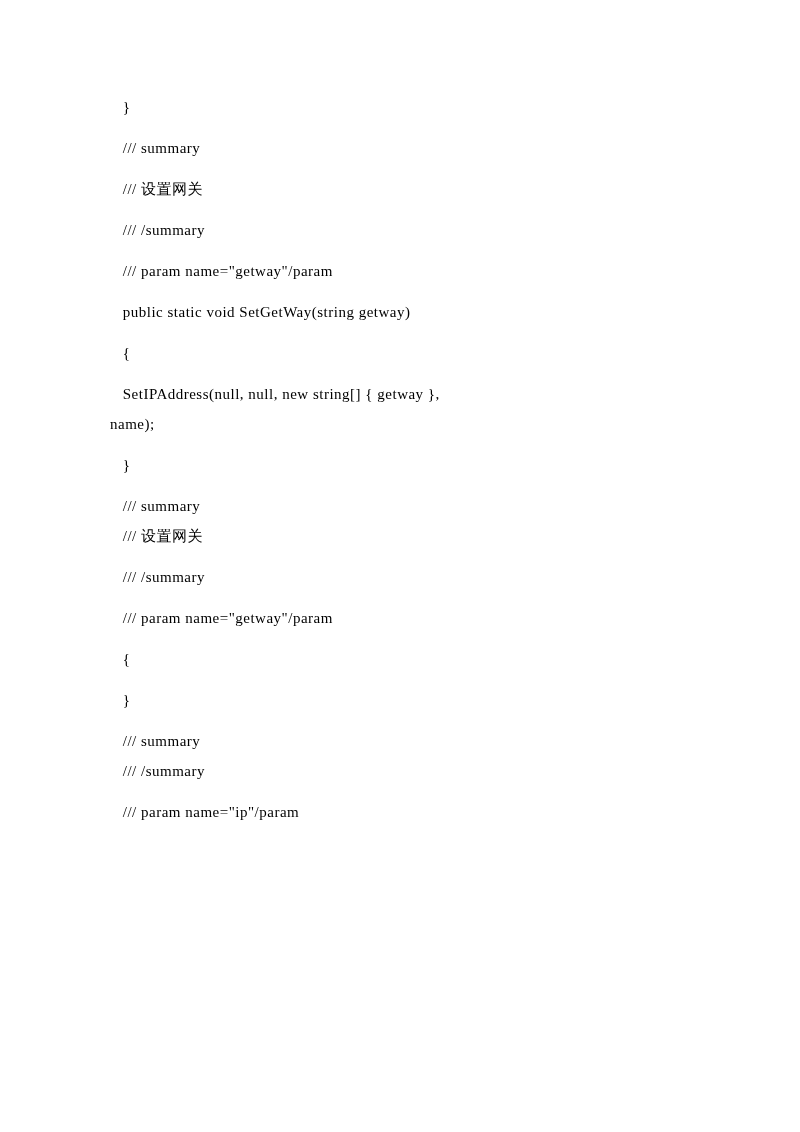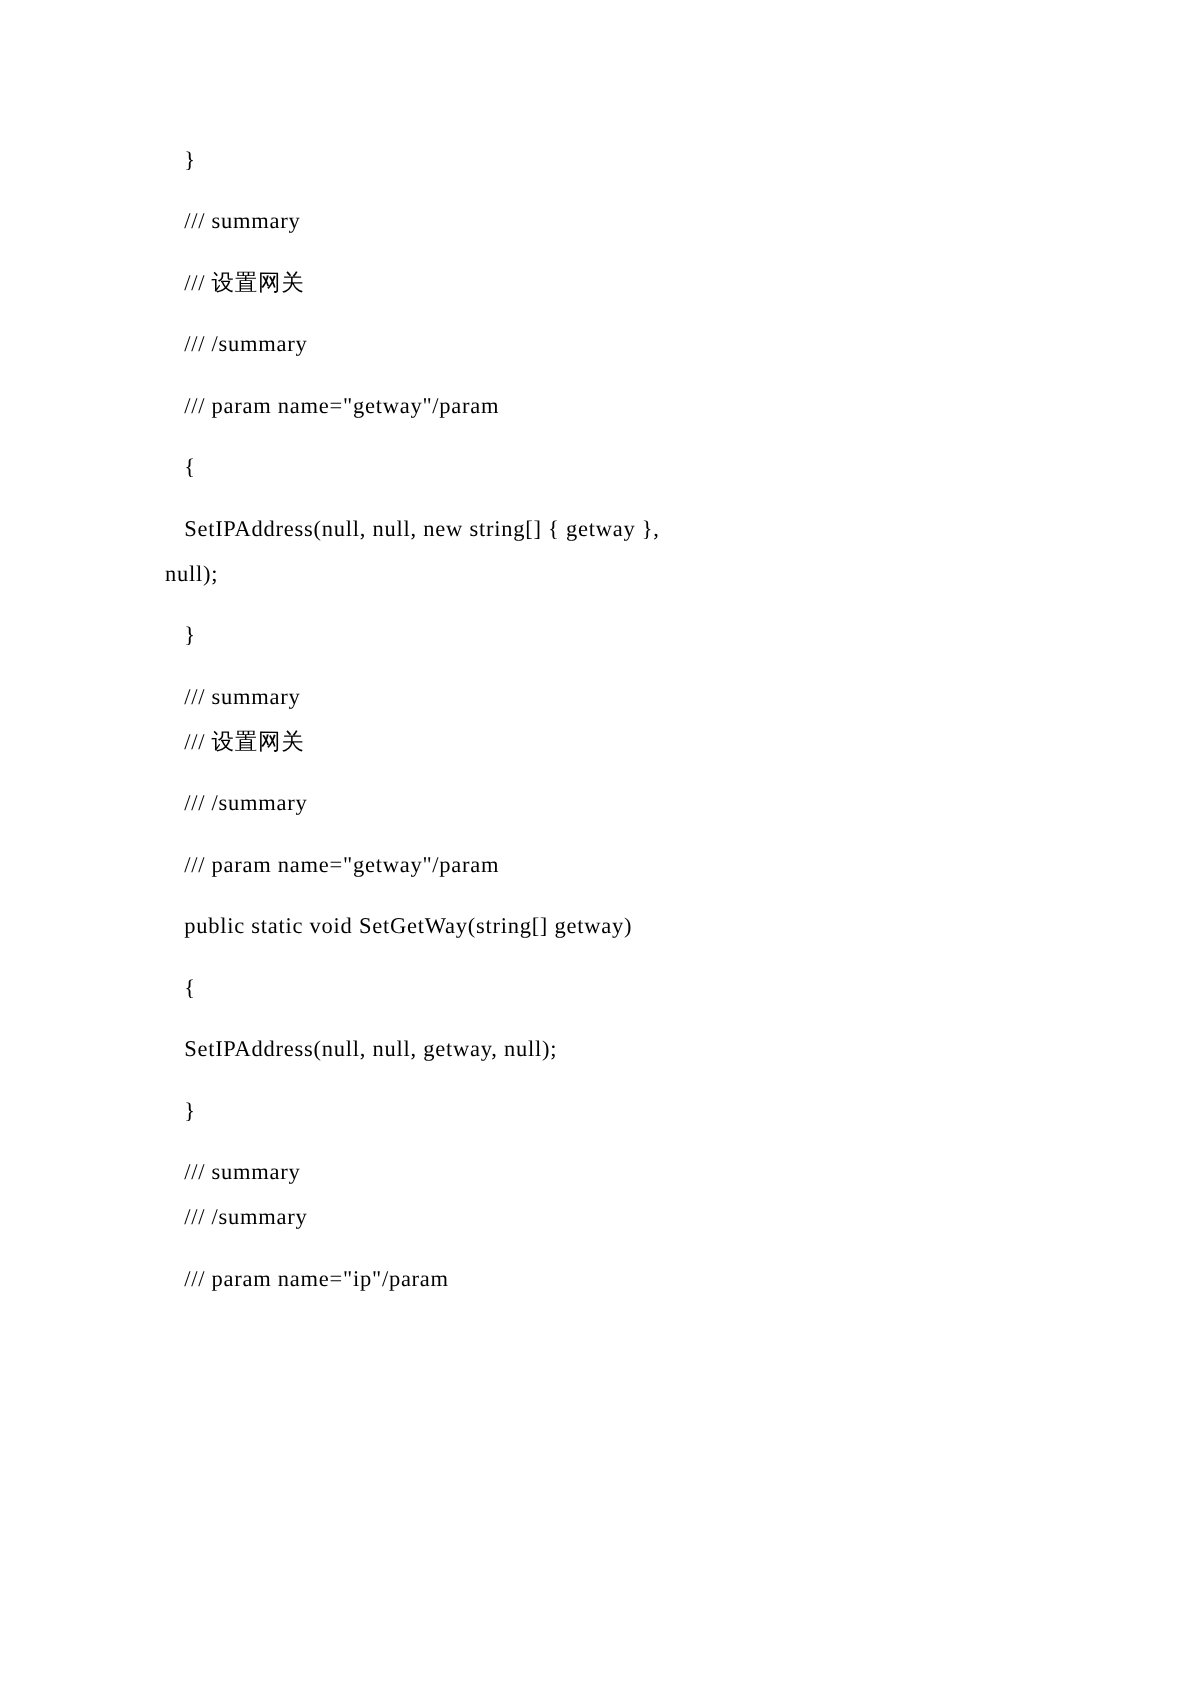--- a/index.html
+++ b/index.html
@@ -28,28 +28,27 @@
   </style>
 </head>
 <body>
 
 <div id="code-block">
     <div class="code-line">   }</div>
     <div class="code-line">   /// summary</div>
     <div class="code-line">   /// 设置网关</div>
     <div class="code-line">   /// /summary</div>
     <div class="code-line">   /// param name="getway"/param</div>
+    <div class="code-line">   public static void SetGetWay(string getway)</div>
     <div class="code-line">   {</div>
     <div class="code-line tight">   SetIPAddress(null, null, new string[] { getway },</div>
-    <div class="code-line">null);</div>
+    <div class="code-line">name);</div>
     <div class="code-line">   }</div>
     <div class="code-line tight">   /// summary</div>
     <div class="code-line">   /// 设置网关</div>
     <div class="code-line">   /// /summary</div>
     <div class="code-line">   /// param name="getway"/param</div>
-    <div class="code-line">   public static void SetGetWay(string[] getway)</div>
     <div class="code-line">   {</div>
-    <div class="code-line">   SetIPAddress(null, null, getway, null);</div>
     <div class="code-line">   }</div>
     <div class="code-line tight">   /// summary</div>
     <div class="code-line">   /// /summary</div>
     <div class="code-line">   /// param name="ip"/param</div>
   </div>
 
 </body></html>

